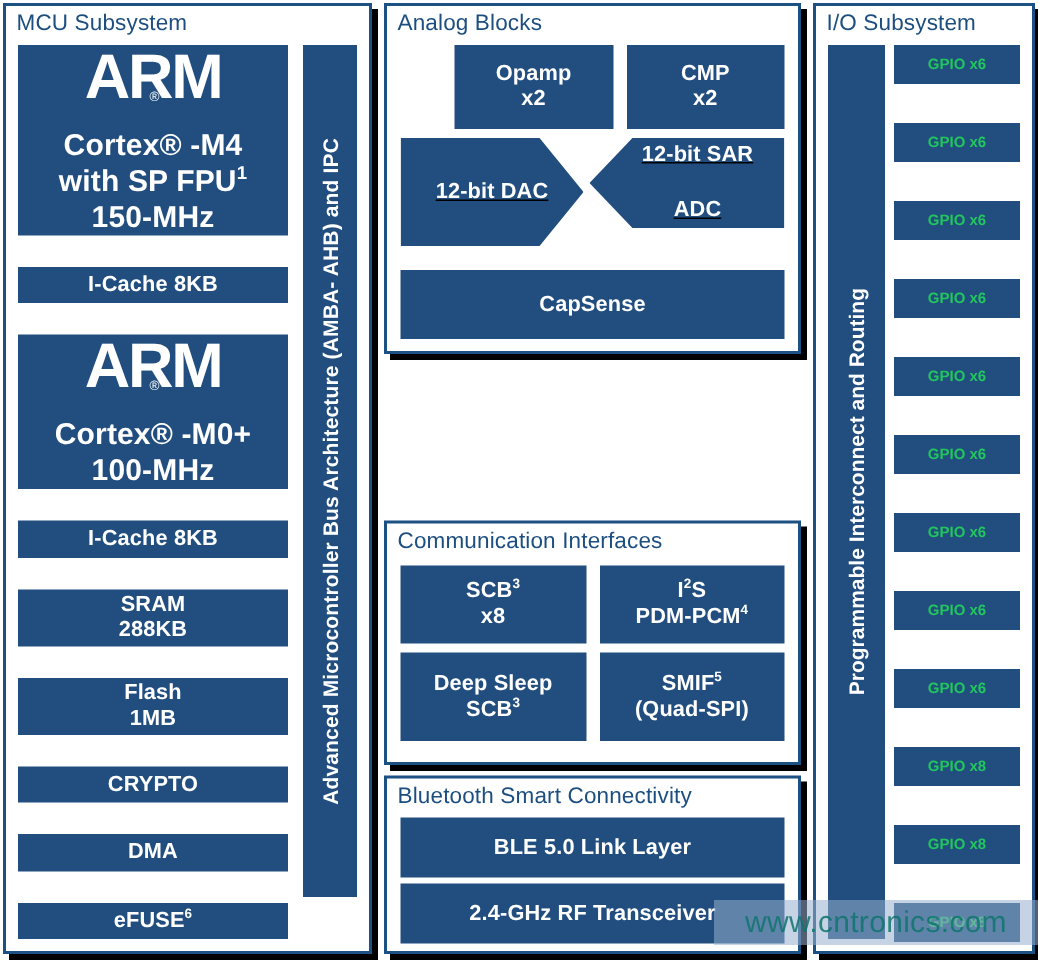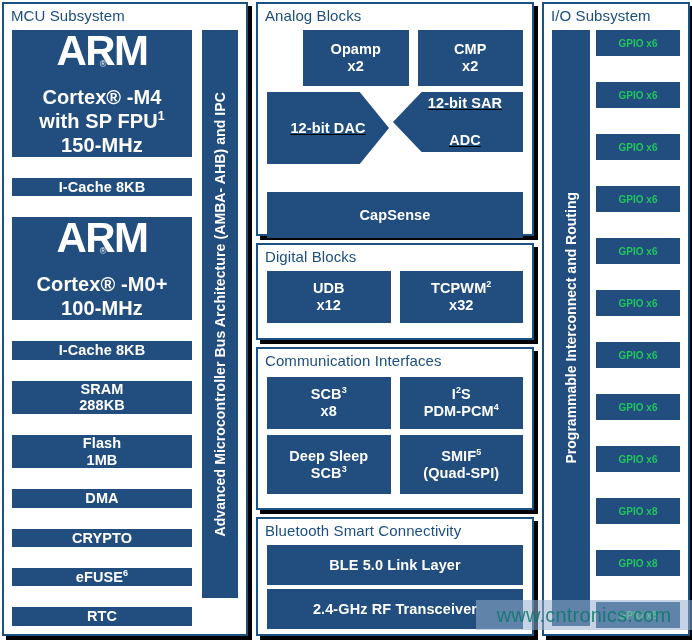--- a/index.html
+++ b/index.html
@@ -174,34 +174,31 @@
         <span>SRAM</span>
         <span>288KB</span>
       </div>
 
       <div class="blk mem-two">
         <span>Flash</span>
         <span>1MB</span>
       </div>
 
       <div class="blk mem-one">
+        <span>CRYPTO</span>
+      </div>
+
+      <div class="blk mem-one">
         <span>DMA</span>
       </div>
 
       <div class="blk mem-one">
-        <span>CRYPTO</span>
-      </div>
-
-      <div class="blk mem-one">
         <span>eFUSE<sup>6</sup></span>
       </div>
 
-      <div class="blk mem-one">
-        <span>RTC</span>
-      </div>
     </div>
 
     <div class="amba">
       <span class="vtext">Advanced Microcontroller Bus Architecture (AMBA- AHB) and IPC</span>
     </div>
   </div>
 
   <div class="panel" id="analog">
     <div class="panel-title">Analog Blocks</div>
 
@@ -219,40 +216,27 @@
     <div class="chevrow" style="top:88px;">
       <div class="blk chev-l">
         <span>12-bit DAC</span>
       </div>
       <div class="blk chev-r">
         <span>12-bit SAR</span>
         <span>ADC</span>
       </div>
     </div>
 
-    <div class="grid2" style="top:188px;height:46px;">
+    <div class="grid2" style="top:176px;height:46px;">
       <div class="blk">
         <span>CapSense</span>
       </div>
     </div>
   </div>
 
-  <div class="panel" id="digital">
-    <div class="panel-title">Digital Blocks</div>
-    <div class="grid2" style="top:26px;height:52px;">
-      <div class="blk">
-        <span>UDB</span>
-        <span>x12</span>
-      </div>
-      <div class="blk">
-        <span>TCPWM<sup>2</sup></span>
-        <span>x32</span>
-      </div>
-    </div>
-  </div>
 
   <div class="panel" id="comm">
     <div class="panel-title">Communication Interfaces</div>
 
     <div class="grid2" style="top:28px;height:52px;">
       <div class="blk">
         <span>SCB<sup>3</sup></span>
         <span>x8</span>
       </div>
       <div class="blk">

